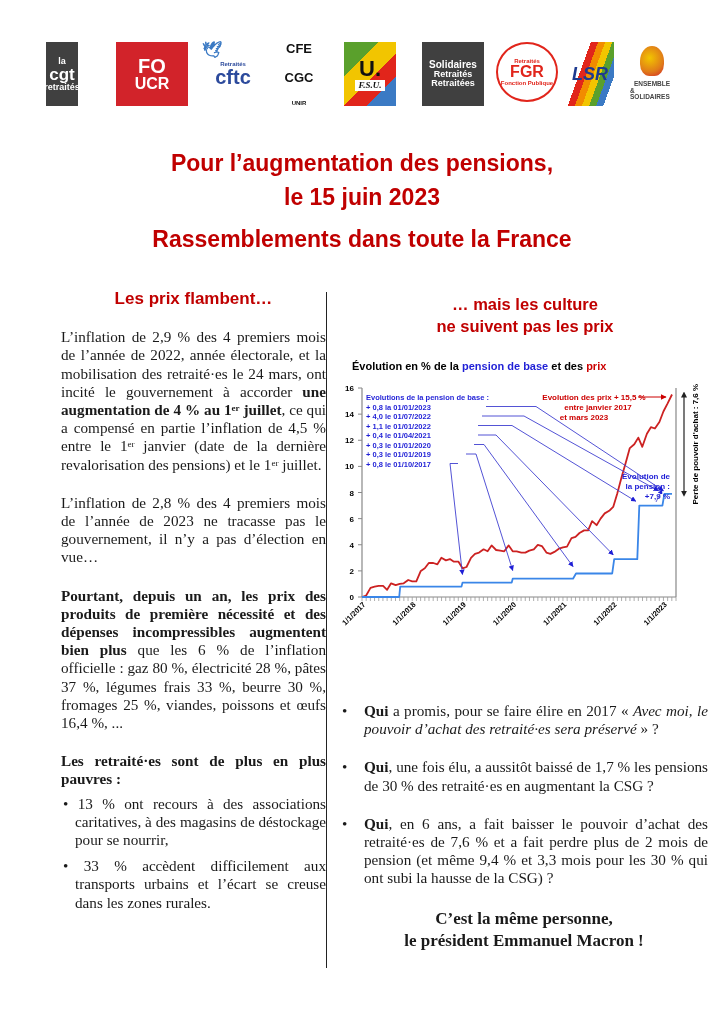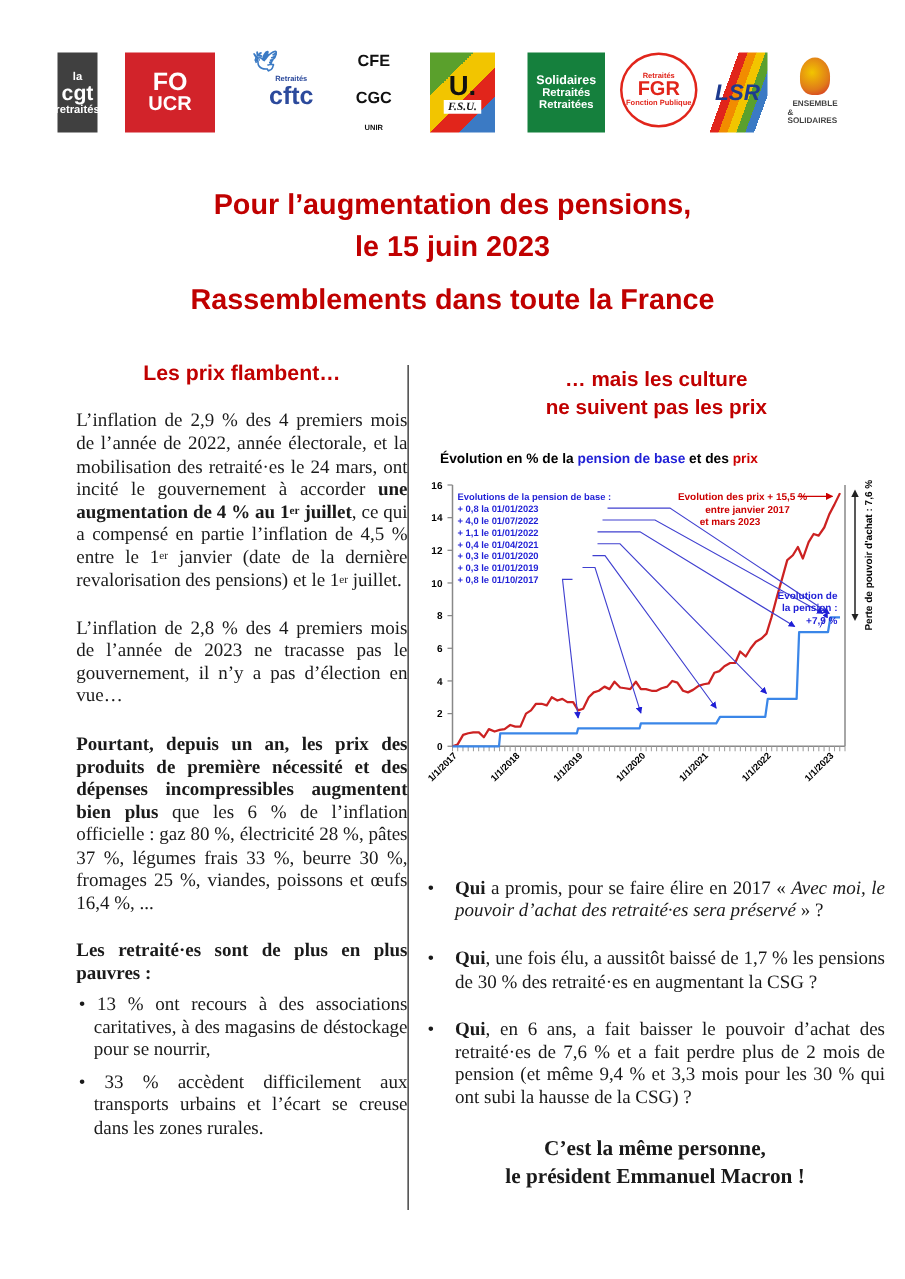--- a/index.html
+++ b/index.html
@@ -26,39 +26,39 @@
 </style>
 </head>
 <body>
 
 <div class="logos" id="logos">
     <div class="logo lf" style="left: 2px; width: 32px; display: flex; flex-direction: column; align-items: center; justify-content: center; font-weight: bold; line-height: 1; background: #404040; color: rgb(255, 255, 255);">
       <span style="font-size: 9px;">la</span>
       <span style="font-size: 17px;">cgt</span>
       <span style="font-size: 9px;">retraités</span>
     </div>
-    <div class="logo lf" style="left: 56px; width: 72px; display: flex; flex-direction: column; align-items: center; justify-content: center; font-weight: bold; line-height: 1; background: rgb(210, 35, 42); color: rgb(255, 255, 255);">
+    <div class="logo lf" style="left: 72px; width: 72px; display: flex; flex-direction: column; align-items: center; justify-content: center; font-weight: bold; line-height: 1; background: rgb(210, 35, 42); color: rgb(255, 255, 255);">
       <span style="font-size: 20px;">FO</span>
       <span style="font-size: 16px;">UCR</span>
     </div>
     <div class="logo lf" style="left: 156px; width: 66px; display: flex; flex-direction: column; align-items: center; justify-content: center; font-weight: bold; line-height: 1; color: rgb(44, 74, 156);">
       <span style="font-size: 6px;">Retraités</span>
       <span style="font-size: 20px;">cftc</span>
       <div style="font-size: 16px; color: rgb(59, 122, 196); position: absolute; top: 0px; left: 2px;">🕊</div>
     </div>
     <div class="logo lf" style="left: 232px; width: 46px; display: flex; flex-direction: column; align-items: center; justify-content: space-between; font-weight: bold; line-height: 1; color: rgb(17, 17, 17);">
       <span style="font-size: 13px;">CFE</span>
       <span style="font-size: 13px;">CGC</span>
       <span style="font-size: 6px;">UNIR</span>
     </div>
     <div class="logo lf" style="left: 300px; width: 52px; display: flex; flex-direction: column; align-items: center; justify-content: center; font-weight: bold; line-height: 1; color: rgb(17, 17, 17); background: linear-gradient(135deg, rgb(90, 160, 44) 0px, rgb(90, 160, 44) 30%, rgb(242, 197, 0) 30%, rgb(242, 197, 0) 55%, rgb(225, 37, 27) 55%, rgb(225, 37, 27) 75%, rgb(59, 122, 196) 75%);">
       <span style="font-size: 22px;">U.</span>
       <span style="font-size: 9px; font-style: italic; font-family: &quot;Liberation Serif&quot;, serif; background: rgb(255, 255, 255); padding: 1px 3px;">F.S.U.</span>
     </div>
-    <div class="logo lf" style="left: 378px; width: 62px; display: flex; flex-direction: column; align-items: center; justify-content: center; font-weight: bold; line-height: 1; background: #15803d; color: rgb(255, 255, 255);">
+    <div class="logo lf" style="left: 378px; width: 62px; display: flex; flex-direction: column; align-items: center; justify-content: center; font-weight: bold; line-height: 1; background: #404040; color: rgb(255, 255, 255);">
       <span style="font-size: 10px;">Solidaires</span>
       <span style="font-size: 9px;">Retraités</span>
       <span style="font-size: 9px;">Retraitées</span>
     </div>
     <div class="logo lf" style="left: 452px; width: 58px; display: flex; flex-direction: column; align-items: center; justify-content: center; font-weight: bold; line-height: 1; color: rgb(225, 37, 27); border: 2px solid rgb(225, 37, 27); border-radius: 50%; height: 56px; top: 0;">
       <span style="font-size: 6px;">Retraités</span>
       <span style="font-size: 16px;">FGR</span>
       <span style="font-size: 6px;">Fonction Publique</span>
     </div>
     <div class="logo lf" style="left: 522px; width: 48px; display: flex; flex-direction: column; align-items: center; justify-content: center; font-weight: bold; line-height: 1; color: rgb(29, 58, 143); background: linear-gradient(110deg, rgb(255, 255, 255) 0px, rgb(255, 255, 255) 35%, rgb(225, 37, 27) 35%, rgb(225, 37, 27) 45%, rgb(242, 140, 0) 45%, rgb(242, 140, 0) 55%, rgb(242, 197, 0) 55%, rgb(242, 197, 0) 65%, rgb(90, 160, 44) 65%, rgb(90, 160, 44) 75%, rgb(59, 122, 196) 75%, rgb(59, 122, 196) 85%, rgb(255, 255, 255) 85%);">

